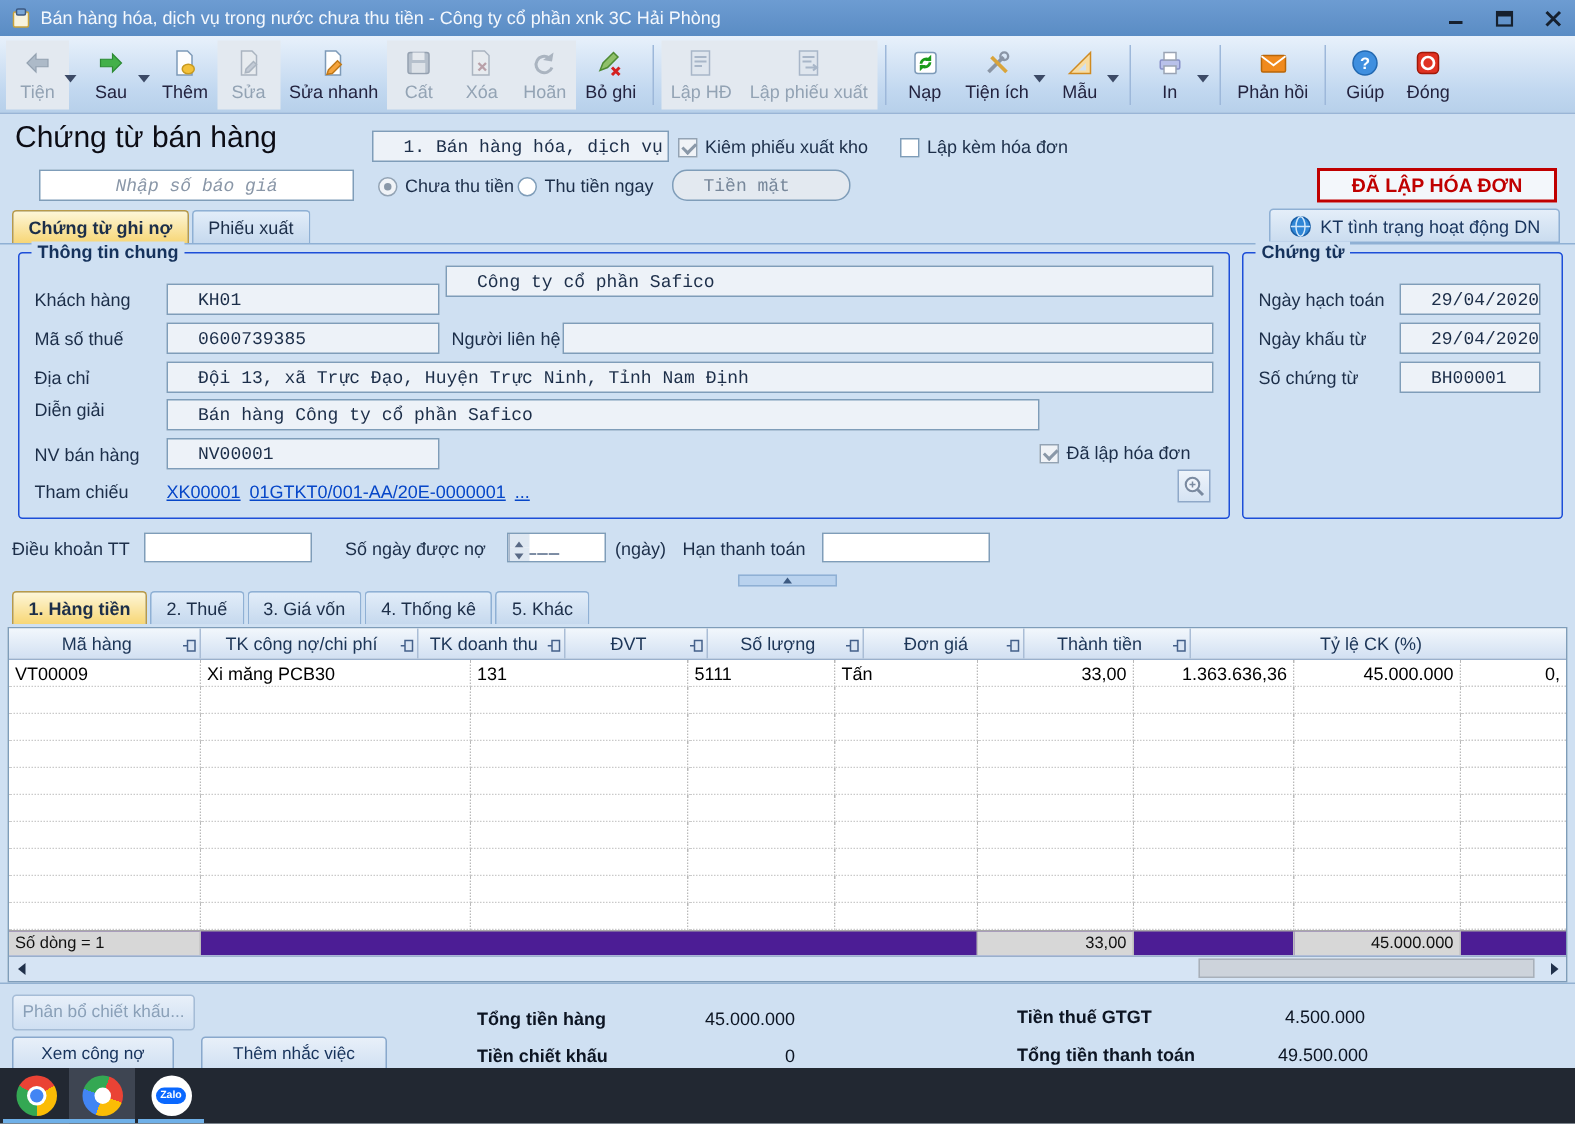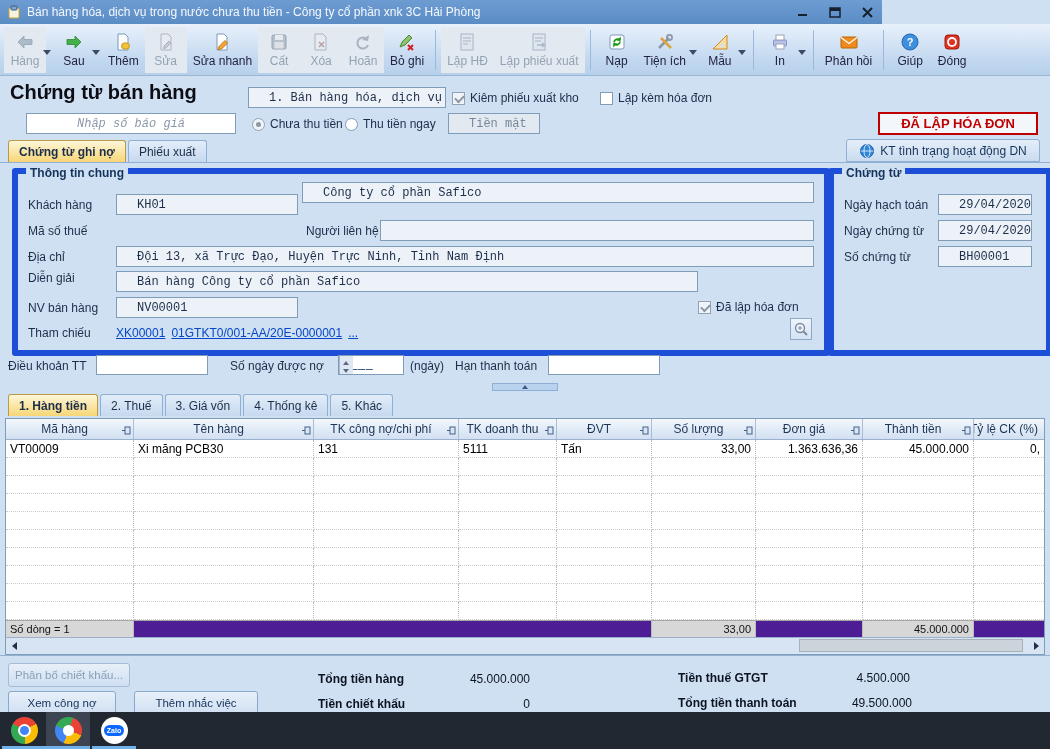--- a/index.html
+++ b/index.html
@@ -1,38 +1,38 @@
 <!DOCTYPE html>
 <html><head>
 <meta charset="utf-8">
 <style>
   html,body{margin:0;padding:0;background:#555;}
   #screen{position:relative;width:1050px;height:749px;overflow:hidden;
     font-family:"Liberation Sans",sans-serif;font-size:12px;color:#1c2e49;
     background:#cfe0f2;}
   
-  #titlebar{position:absolute;left:0;top:0;width:882px;height:24px;
+  #titlebar{position:absolute;left:0;top:0;width:1050px;height:24px;
     background:linear-gradient(#6d9cd2,#5a8cc4);display:flex;align-items:center;}
   #titlebar .app-ic{margin:0 6px 0 7px;display:flex;}
   #titlebar .ttl{color:#f4f8fd;font-size:12px;white-space:nowrap;overflow:hidden;}
   #wincontrols{position:absolute;right:6px;top:0;height:24px;display:flex;align-items:center;gap:14px;}
   .wc{width:18px;height:16px;display:flex;align-items:center;justify-content:center;cursor:default;}
   
   #toolbar{position:absolute;left:0;top:24px;width:1050px;height:52px;
     background:linear-gradient(#e8f1fb,#c2d8f0 70%,#b7d0ea);
     border-bottom:1px solid #9ab5d6;display:flex;align-items:center;padding-left:4px;box-sizing:border-box;}
   .tbtn{display:flex;flex-direction:column;align-items:center;justify-content:center;
     height:46px;padding:0 6px;min-width:30px;}
   .tbtn .tlbl{margin-top:2px;color:#23233f;white-space:nowrap;}
   .tbtn.dis .tlbl{color:#93a3b4;}
   .tb-ic{width:20px;height:20px;display:flex;align-items:center;justify-content:center;}
   .caret{width:0;height:0;border:4px solid transparent;border-top:5px solid #3c4a66;margin:10px 2px 0 -3px;}
   .tsep{width:1px;height:40px;background:#9db8da;margin:0 5px;}
   
-  .page-title{position:absolute;left:10px;top:81px;font-size:20px;font-weight:bold;color:#0c0c14;}
+  .page-title{position:absolute;left:10px;top:81px;font-size:20px;font-weight:normal;color:#0c0c14;}
   .box{position:absolute;box-sizing:border-box;border:1px solid #7f9db9;height:21px;
     display:flex;align-items:center;padding:0 20px;background:#fff;overflow:hidden;white-space:nowrap;font-family:Liberation Mono, monospace;}
   .ro{background:#edf2f8;}
   .dis{background:#e3e9f0;color:#77879a;}
   .cbrow{position:absolute;display:flex;align-items:center;gap:5px;}
   .cb{width:13px;height:13px;box-sizing:border-box;border:1px solid #7f9db9;background:#fff;position:relative;}
   .cb.checked::after{content:"";position:absolute;left:2px;top:2px;width:7px;height:4px;
     border-left:2px solid #8a98a8;border-bottom:2px solid #8a98a8;transform:rotate(-45deg);}
   .cb.disabled{background:#f0f3f7;border-color:#93a3b4;}
   .rd{width:13px;height:13px;box-sizing:border-box;border:1px solid #7f9db9;border-radius:50%;background:#fff;position:relative;}
@@ -45,21 +45,21 @@
   .tabstrip{position:absolute;display:flex;align-items:flex-end;}
   .tab{height:22px;box-sizing:border-box;border:1px solid #8fb0d4;border-bottom:none;
     border-radius:3px 3px 0 0;display:flex;align-items:center;justify-content:center;
     padding:0 10px;background:linear-gradient(#e2edf9,#c6d9ee);margin-right:2px;white-space:nowrap;}
   .tab.active{background:linear-gradient(#fdf6d8,#f7d676);font-weight:bold;border-color:#b89a4a;}
   .hline{position:absolute;left:0;width:1050px;height:1px;background:#8fb0d4;}
   .ktbtn{position:absolute;left:846px;top:139px;width:194px;height:23px;box-sizing:border-box;
     border:1px solid #8fb0d4;border-radius:3px 3px 0 0;background:linear-gradient(#e4eef9,#cadcef);
     display:flex;align-items:center;justify-content:center;gap:5px;color:#17335c;}
   
-  .grp{position:absolute;border:6px solid #1d4ed8;border-radius:3px;}
+  .grp{position:absolute;border:1px solid #1d4ed8;border-radius:3px;}
   .grp-legend{position:absolute;top:-8px;left:8px;background:#cfe0f2;padding:0 4px;
     font-weight:bold;color:#15325c;}
   .flab{position:absolute;white-space:nowrap;color:#1c2e49;}
   .links{position:absolute;display:flex;gap:6px;white-space:nowrap;}
   .links span{color:#0646c8;text-decoration:underline;}
   .sqbtn{position:absolute;width:22px;height:22px;box-sizing:border-box;border:1px solid #8fa8c8;
     background:linear-gradient(#eef4fb,#d5e3f3);display:flex;align-items:center;justify-content:center;}
   
   .spin{position:absolute;box-sizing:border-box;border:1px solid #7f9db9;height:20px;background:#fff;display:flex;}
   .spin .sval{flex:1;display:flex;align-items:center;padding-left:4px;color:#17335c;letter-spacing:1px;}
@@ -152,21 +152,21 @@
     </div>
   </div>
 
   <div id="toolbar">
     <div class="tbtn dis">
       <span class="tb-ic">
           <svg viewBox="0 0 20 20" width="20" height="20">
             <path d="M9 4L3 10l6 6v-3.5h8v-5H9z" fill="#adbac8" stroke="#93a1b0" stroke-width=".8"></path>
           </svg>
         </span>
-      <span class="tlbl">Hàng</span>
+      <span class="tlbl">Tiện</span>
     </div>
       <span class="caret"></span>
     <div class="tbtn">
       <span class="tb-ic">
           <svg viewBox="0 0 20 20" width="20" height="20">
             <path d="M11 4l6 6-6 6v-3.5H3v-5h8z" fill="#43b049" stroke="#2c8a33" stroke-width=".8"></path>
           </svg>
         </span>
       <span class="tlbl">Sau</span>
     </div>
@@ -344,21 +344,21 @@
   </div>
   <div class="box" style="left:10px;top:113px;width:210px;justify-content:center;font-style:italic;color:#8a97a8;margin-left:16px;">Nhập số báo giá</div>
   <div class="cbrow" style="left:252px;top:117px;">
     <span class="rd sel"></span>
     <span>Chưa thu tiền</span>
   </div>
   <div class="cbrow" style="left:345px;top:117px;">
     <span class="rd"></span>
     <span>Thu tiền ngay</span>
   </div>
-  <div class="box dis" style="left:448px;top:113px;width:92px;">Tiền mặt</div>
+  <div class="box dis" style="left:448px;top:113px;width:119px;border-radius:10px;">Tiền mặt</div>
   <div class="badge">ĐÃ LẬP HÓA ĐƠN</div>
 
   <div class="tabstrip" style="left:8px;top:140px;">
     <div class="tab active">Chứng từ ghi nợ</div>
     <div class="tab">Phiếu xuất</div>
   </div>
   <div class="ktbtn">
     <svg width="16" height="16">
         <circle cx="8" cy="8" r="6.5" fill="#2f86d6" stroke="#1b5fa6"></circle>
         <ellipse cx="8" cy="8" rx="3" ry="6.5" fill="none" stroke="#cfe6fa"></ellipse>
@@ -367,20 +367,21 @@
     <span>KT tình trạng hoạt động DN</span>
   </div>
   <div class="hline" style="top:162px;"></div>
 
   <div class="grp" style="left:12px;top:168px;width:806px;height:176px;">
     <span class="grp-legend">Thông tin chung</span>
     <span class="flab" style="left:10px;top:24px;">Khách hàng</span>
     <div class="box ro" style="left:98px;top:20px;width:182px;">KH01</div>
     <div class="box ro" style="left:284px;top:8px;width:512px;">Công ty cổ phần Safico</div>
     <span class="flab" style="left:10px;top:50px;">Mã số thuế</span>
+    <div class="box ro" style="left:98px;top:46px;width:182px;">0600739385</div>
     <span class="flab" style="left:288px;top:50px;">Người liên hệ</span>
     <div class="box ro" style="left:362px;top:46px;width:434px;"></div>
     <span class="flab" style="left:10px;top:76px;">Địa chỉ</span>
     <div class="box ro" style="left:98px;top:72px;width:698px;">Đội 13, xã Trực Đạo, Huyện Trực Ninh, Tỉnh Nam Định</div>
     <span class="flab" style="left:10px;top:97px;">Diễn giải</span>
     <div class="box ro" style="left:98px;top:97px;width:582px;">Bán hàng Công ty cổ phần Safico</div>
     <span class="flab" style="left:10px;top:127px;">NV bán hàng</span>
     <div class="box ro" style="left:98px;top:123px;width:182px;">NV00001</div>
     <div class="cbrow" style="left:680px;top:126px;">
       <span class="cb checked disabled"></span>
@@ -398,21 +399,21 @@
           <path d="M10.5 10.5L14 14" stroke="#7a8aa0" stroke-width="2"></path>
           <path d="M7 5v4M5 7h4" stroke="#7a8aa0"></path>
         </svg>
     </div>
   </div>
 
   <div class="grp" style="left:828px;top:168px;width:212px;height:176px;">
     <span class="grp-legend">Chứng từ</span>
     <span class="flab" style="left:10px;top:24px;">Ngày hạch toán</span>
     <div class="box ro" style="left:104px;top:20px;width:94px;">29/04/2020</div>
-    <span class="flab" style="left:10px;top:50px;">Ngày chứng từ</span>
+    <span class="flab" style="left:10px;top:50px;">Ngày khấu từ</span>
     <div class="box ro" style="left:104px;top:46px;width:94px;">29/04/2020</div>
     <span class="flab" style="left:10px;top:76px;">Số chứng từ</span>
     <div class="box ro" style="left:104px;top:72px;width:94px;">BH00001</div>
   </div>
 
   <span class="flab" style="left:8px;top:359px;">Điều khoản TT</span>
   <div class="box" style="left:96px;top:355px;width:112px;height:20px;"></div>
   <span class="flab" style="left:230px;top:359px;">Số ngày được nợ</span>
   <div class="spin" style="left:338px;top:355px;width:66px;">
     <span class="sval">____</span>
@@ -431,27 +432,20 @@
     <div class="tab">2. Thuế</div>
     <div class="tab">3. Giá vốn</div>
     <div class="tab">4. Thống kê</div>
     <div class="tab">5. Khác</div>
   </div>
 
   <div id="grid">
     <div class="ghead">
       <div class="gh gc0">
           <span>Mã hàng</span>
-          <span class="pin"><svg width="9" height="9">
-              <path d="M0 4.5h3" stroke="#44608a"></path>
-              <rect x="3" y="1" width="5" height="7" fill="#dbe6f4" stroke="#44608a"></rect>
-            </svg></span>
-        </div>
-      <div class="gh gc1">
-          <span>Tên hàng</span>
           <span class="pin"><svg width="9" height="9">
               <path d="M0 4.5h3" stroke="#44608a"></path>
               <rect x="3" y="1" width="5" height="7" fill="#dbe6f4" stroke="#44608a"></rect>
             </svg></span>
         </div>
       <div class="gh gc2">
           <span>TK công nợ/chi phí</span>
           <span class="pin"><svg width="9" height="9">
               <path d="M0 4.5h3" stroke="#44608a"></path>
               <rect x="3" y="1" width="5" height="7" fill="#dbe6f4" stroke="#44608a"></rect>

